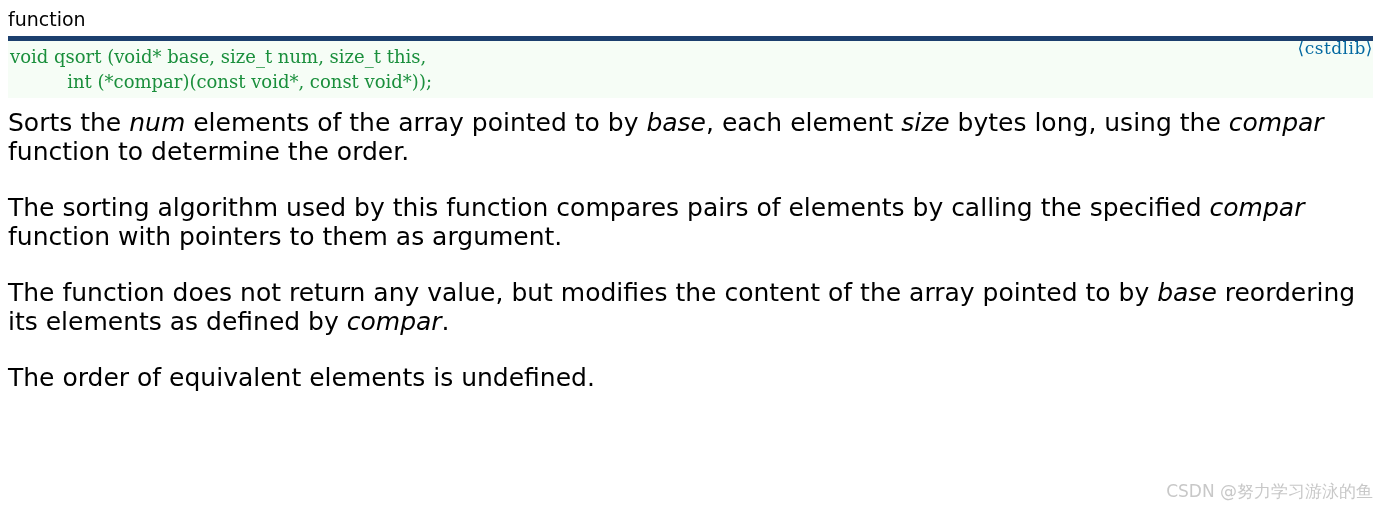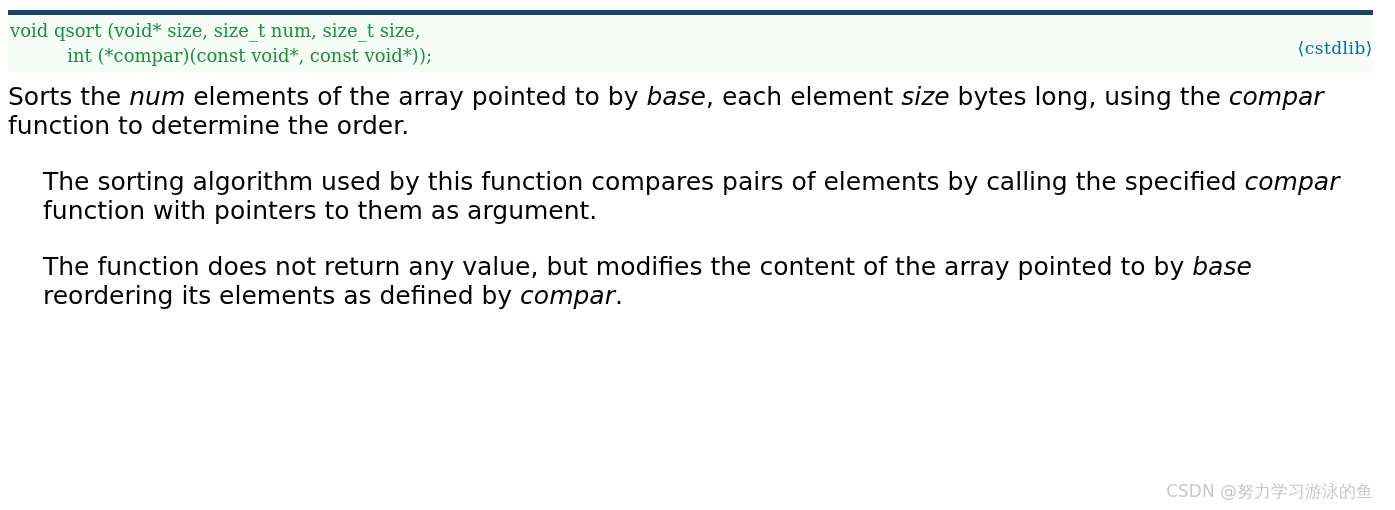--- a/index.html
+++ b/index.html
@@ -91,21 +91,20 @@
   }
   .para {
     font-size: 25px;
     line-height: 29px;
     margin-top: 10px;
     color: #000000;
     max-width: 1375px;
   }
   .para.spaced {
     margin-top: 27px;
-    margin-left: 35px;
   }
   .para em {
     font-style: italic;
   }
 
   
   .watermark {
     position: absolute;
     right: 22px;
     bottom: 8px;
@@ -115,32 +114,34 @@
     white-space: nowrap;
     user-select: none;
   }
 </style>
 </head>
 <body>
 
 <div class="page">
 
   <div class="header">
+    <div class="kind-label">function</div>
     <div class="header-include">⟨cstdlib⟩</div>
   </div>
 
   <div class="rule" style="background: rgb(28, 63, 110);"></div>
 
   <div class="signature" style="background: rgb(246, 253, 246);">
-    <div class="sig-line" style="color: rgb(26, 143, 60);"><span>void qsort </span><span>(void* size, size_t num, size_t size,</span></div>
+    <div class="sig-line" style="color: rgb(26, 143, 60);"><span>void qsort </span><span>(void* base, size_t num, size_t this,</span></div>
     <div class="sig-line" style="color: rgb(26, 143, 60);"><span>          </span><span>int (*compar)(const void*, const void*));</span></div>
   </div>
 
   <div class="content">
 
     <p class="para"><span>Sorts the </span><em>num</em><span> elements of the array pointed to by </span><em>base</em><span>, each element </span><em>size</em><span> bytes long, using the </span><em>compar</em><span> function to determine the order.</span></p>
     <p class="para spaced"><span>The sorting algorithm used by this function compares pairs of elements by calling the specified </span><em>compar</em><span> function with pointers to them as argument.</span></p>
     <p class="para spaced"><span>The function does not return any value, but modifies the content of the array pointed to by </span><em>base</em><span> reordering its elements as defined by </span><em>compar</em><span>.</span></p>
+    <p class="para spaced"><span>The order of equivalent elements is undefined.</span></p>
   </div>
 
   <div class="watermark" style="color: rgb(200, 200, 200);">CSDN @努力学习游泳的鱼</div>
 
 </div>
 
 </body></html>

